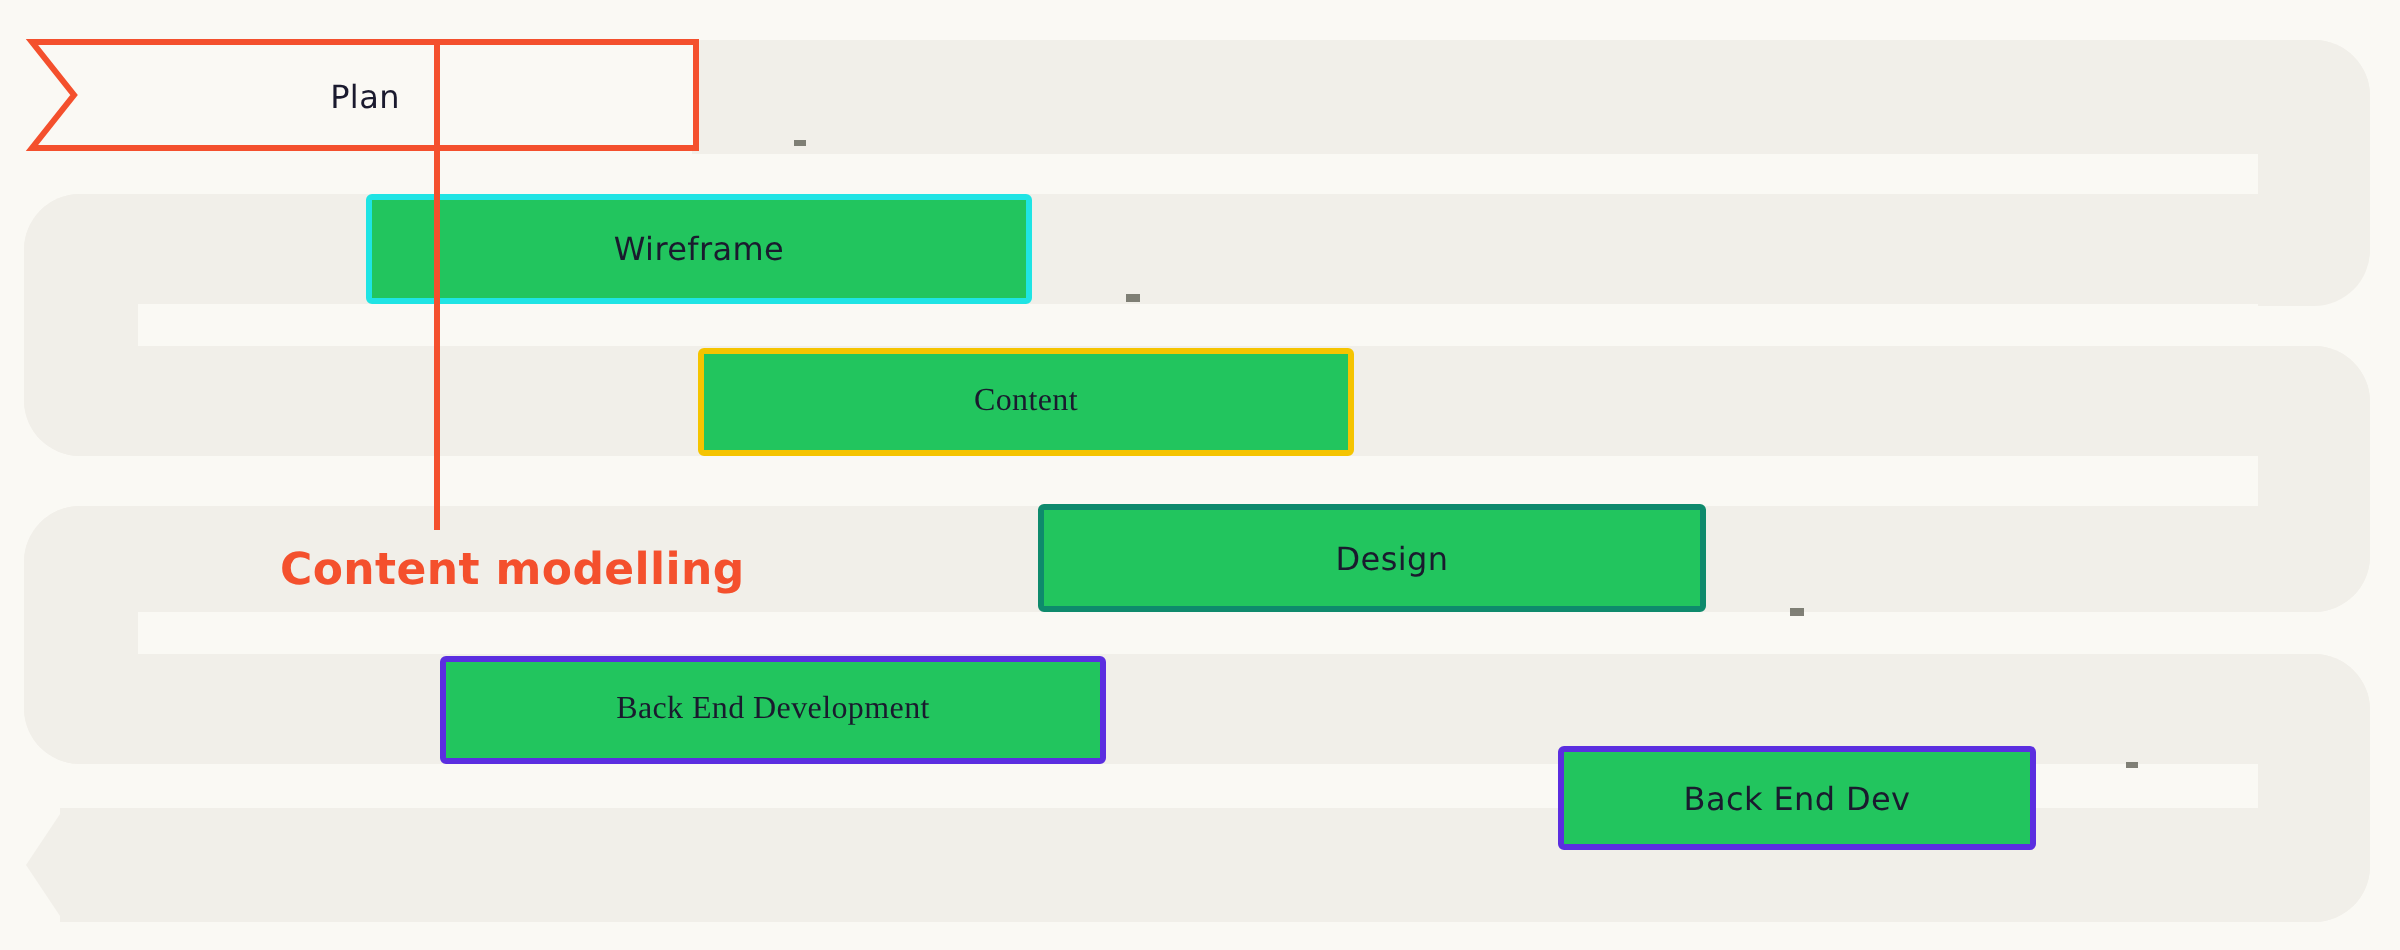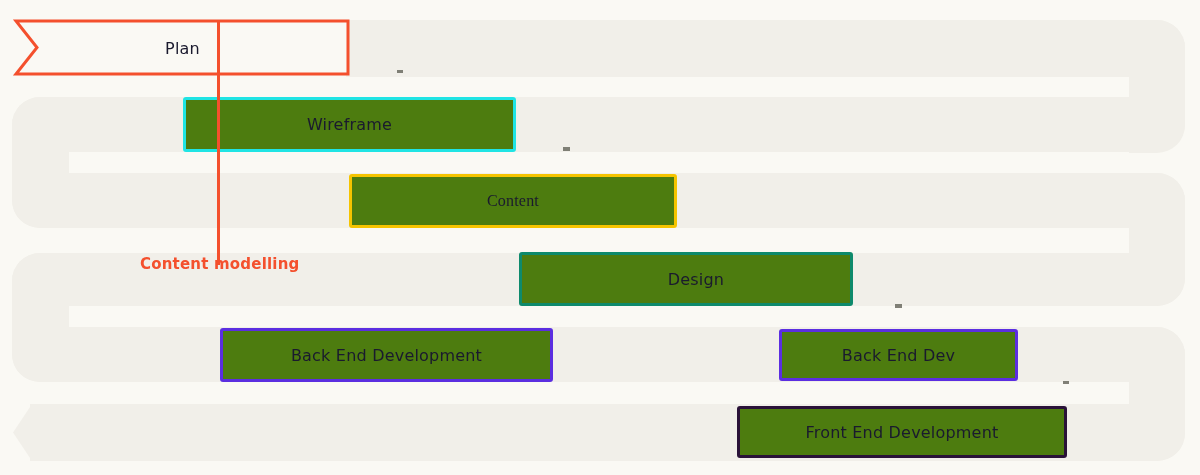--- a/index.html
+++ b/index.html
@@ -22,21 +22,21 @@
   .tip6{left:13px;top:404px;width:19px;height:57px;clip-path:polygon(100% 0,100% 100%,0 50%);}
   .uturn-r1{left:1129px;top:20px;width:56px;height:133px;border-radius:0 28px 28px 0;}
   .uturn-r2{left:1129px;top:173px;width:56px;height:133px;border-radius:0 28px 28px 0;}
   .uturn-r3{left:1129px;top:327px;width:56px;height:134px;border-radius:0 28px 28px 0;}
   .uturn-l1{left:12px;top:97px;width:57px;height:131px;border-radius:28px 0 0 28px;}
   .uturn-l2{left:12px;top:253px;width:57px;height:129px;border-radius:28px 0 0 28px;}
 
   
   .bar{
     position:absolute;
-    background:#4d7c0f;
+    background:#22c55e;
     border:3px solid #999;
     border-radius:3px;
     box-sizing:border-box;
     display:flex;align-items:center;justify-content:center;
     z-index:2;
   }
   .bar span{
     color:#1A1A2E;font-size:16px;font-weight:500;letter-spacing:.2px;
   }
   .bar-wireframe{left:183px;top:97px;width:333px;height:55px;}
@@ -50,22 +50,22 @@
   .plan-wrap{position:absolute;left:14px;top:19px;width:337px;height:58px;z-index:2;}
   .plan-wrap svg{position:absolute;inset:0;overflow:visible;}
   .plan-label{
     position:absolute;inset:0;display:flex;align-items:center;justify-content:center;
     color:#1A1A2E;font-size:16px;font-weight:500;letter-spacing:.2px;text-align:center;
   }
 
   
   .milestone-line{position:absolute;left:217px;top:21px;width:3px;height:244px;z-index:3;}
   .milestone-label{
-    position:absolute;left:140px;top:255px;z-index:3;
-    font-size:15px;font-weight:700;letter-spacing:.2px;
+    position:absolute;left:140px;top:273px;z-index:3;
+    font-size:22px;font-weight:700;letter-spacing:.2px;
   }
 
   
   .speck{position:absolute;background:#6B6B60;opacity:.85;z-index:1;}
   .speck1{left:397px;top:70px;width:6px;height:3px;}
   .speck2{left:563px;top:147px;width:7px;height:4px;}
   .speck3{left:895px;top:304px;width:7px;height:4px;}
   .speck4{left:1063px;top:381px;width:6px;height:3px;}
 </style>
 </head>
@@ -103,28 +103,25 @@
   </div>
 
   <div class="bar bar-content" style="border-color: rgb(245, 196, 0);">
     <span>Content</span>
   </div>
 
   <div class="bar bar-design" style="border-color: rgb(14, 138, 108); padding-left: 20px;">
     <span>Design</span>
   </div>
 
-  <div class="bar bar-backend" style="border-color: rgb(91, 46, 224);">
+  <div class="bar bar-backend" style="border-color: rgb(91, 46, 224); font-family: Liberation Serif, serif;">
     <span>Back End Development</span>
   </div>
 
-  <div class="bar bar-backend2" style="border-color: rgb(91, 46, 224);">
+  <div class="bar bar-backend2" style="border-color: rgb(91, 46, 224); margin-top: 44px;">
     <span>Back End Dev</span>
   </div>
 
-  <div class="bar bar-frontend" style="border-color: rgb(42, 18, 56);">
-    <span>Front End Development</span>
-  </div>
 
   <div class="milestone-line" style="background-color: rgb(244, 80, 45);"></div>
   <div class="milestone-label" style="color: rgb(244, 80, 45);">Content modelling</div>
 
 </div>
 
 </body></html>

